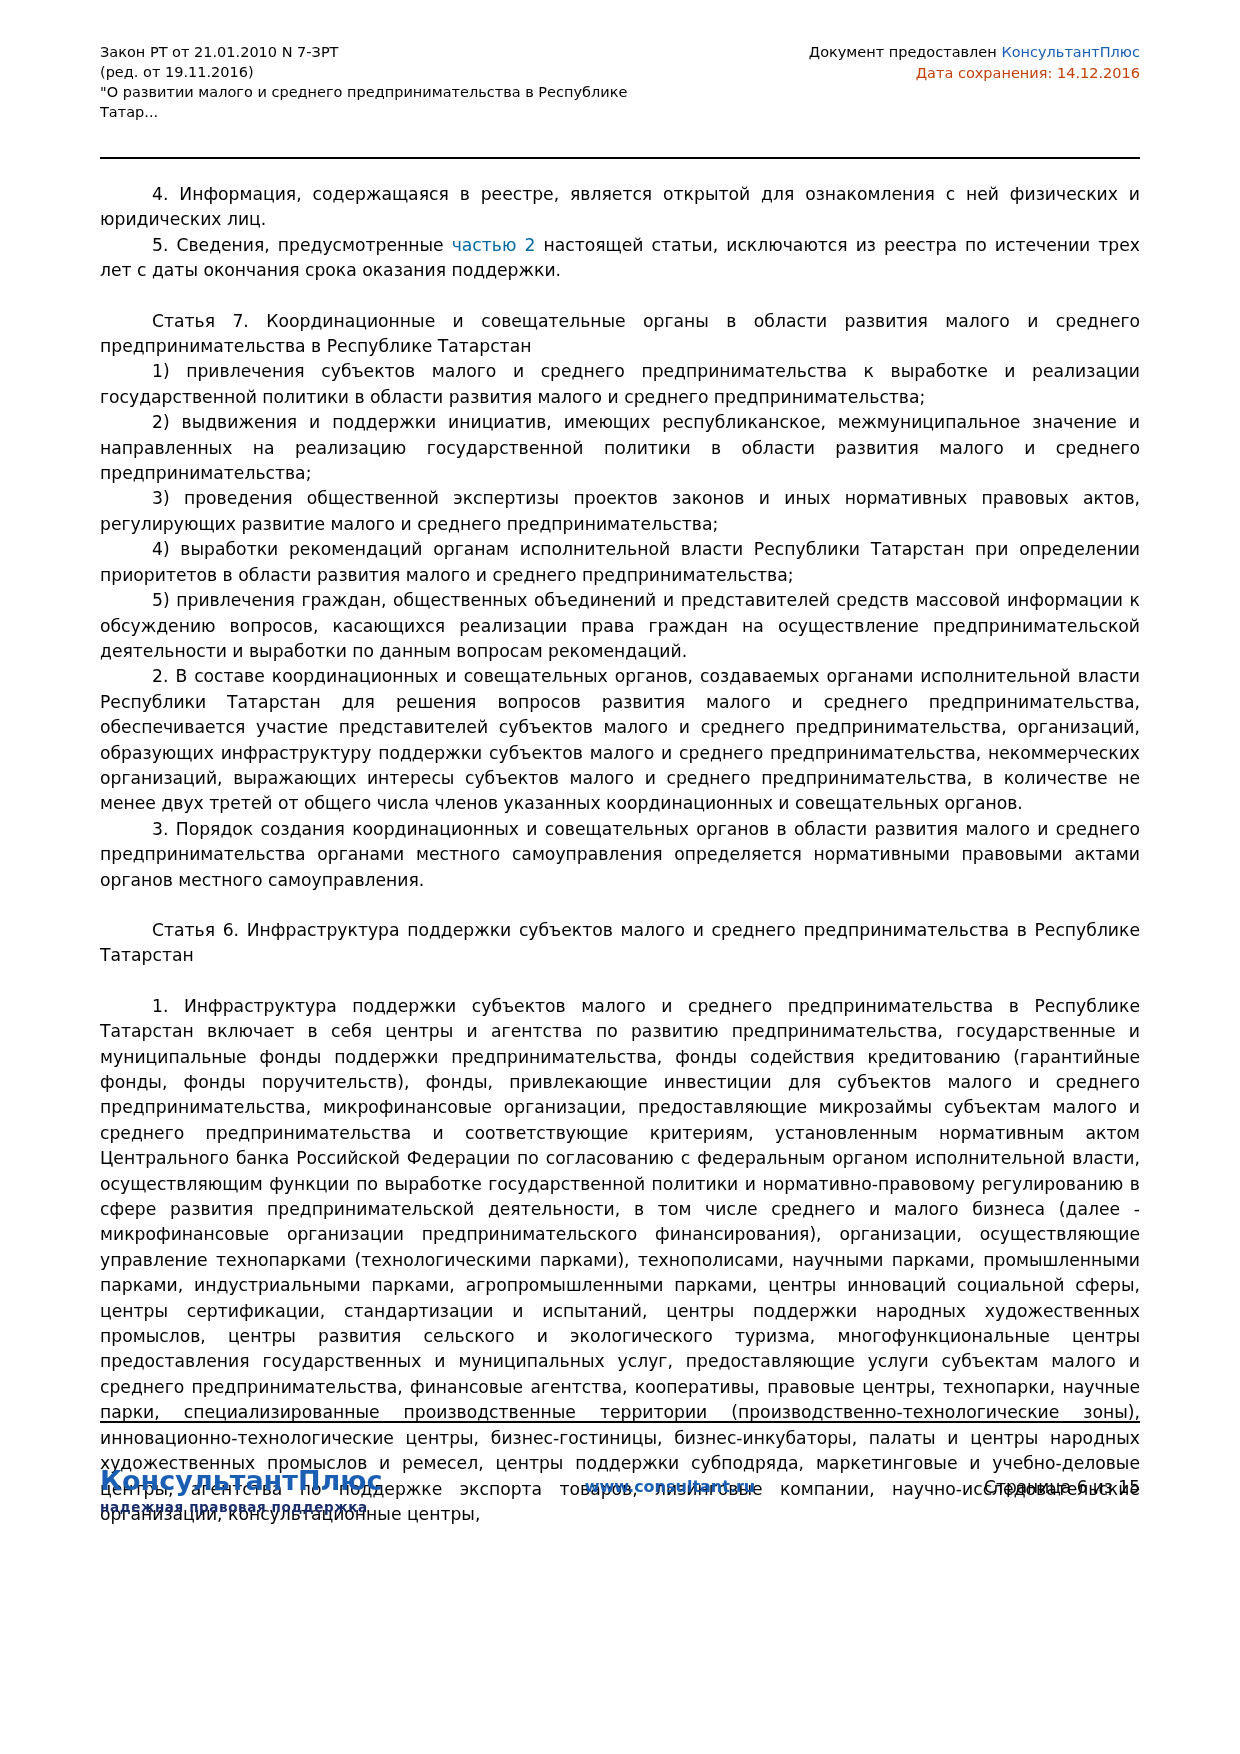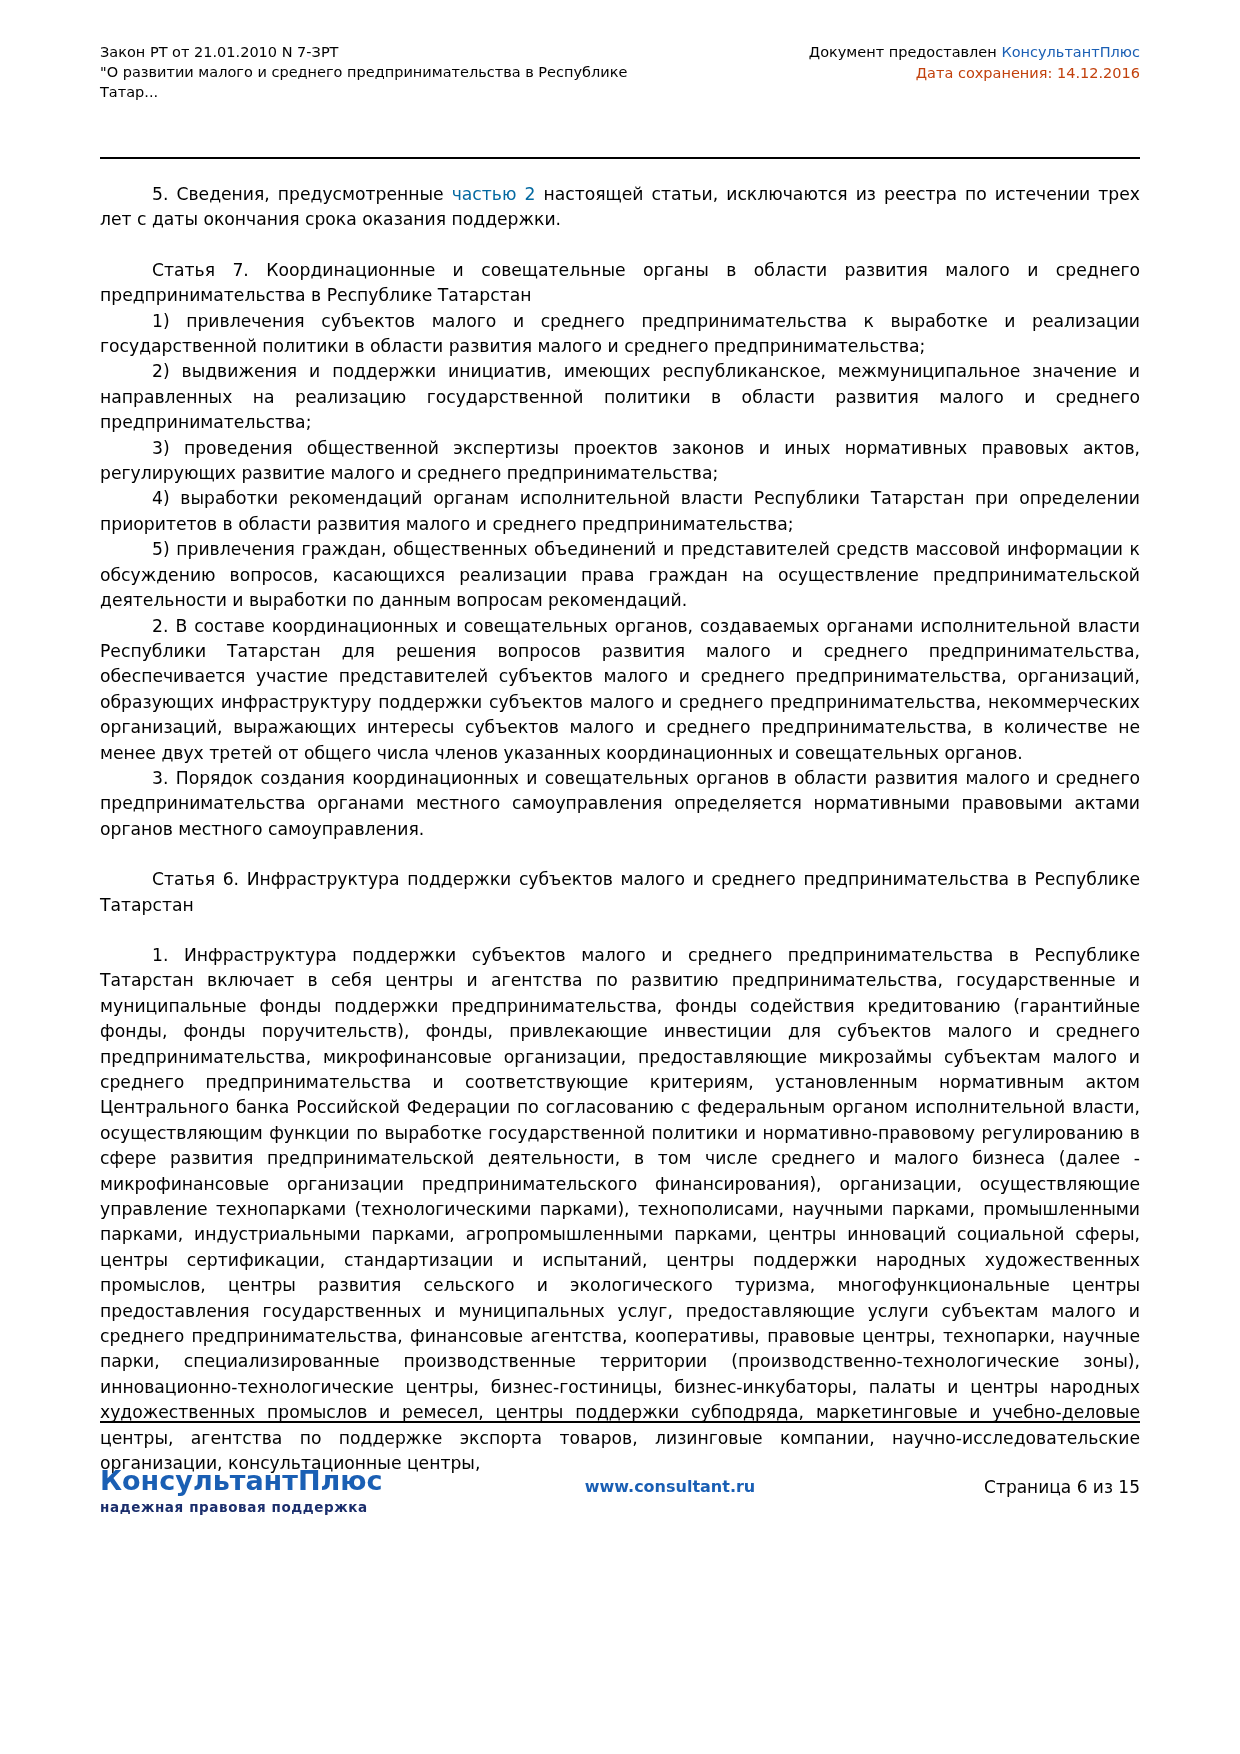--- a/index.html
+++ b/index.html
@@ -140,35 +140,37 @@
   }
 </style>
 </head>
 <body>
 
 <div class="page">
 
   <div class="header">
     <div class="header-left">
       <div>Закон РТ от 21.01.2010 N 7-ЗРТ</div>
+      <div>(ред. от 19.11.2016)</div>
       <div>"О развитии малого и среднего предпринимательства в Республике</div>
       <div>Татар...</div>
     </div>
     <div class="header-right">
       <div>
         <span>Документ предоставлен </span><span class="brand-link">КонсультантПлюс</span>
       </div>
       <div class="saved">Дата сохранения: 14.12.2016</div>
     </div>
   </div>
 
   <div class="rule-top"></div>
 
   <div class="content">
 
+    <p>4. Информация, содержащаяся в реестре, является открытой для ознакомления с ней физических и юридических лиц.</p>
 
     <p><span>5. Сведения, предусмотренные </span><span class="ref">частью 2</span><span> настоящей статьи, исключаются из реестра по истечении трех лет с даты окончания срока оказания поддержки.</span></p>
 
     <p class="gap">Статья 7. Координационные и совещательные органы в области развития малого и среднего предпринимательства в Республике Татарстан</p>
 
     <p>1) привлечения субъектов малого и среднего предпринимательства к выработке и реализации государственной политики в области развития малого и среднего предпринимательства;</p>
     <p>2) выдвижения и поддержки инициатив, имеющих республиканское, межмуниципальное значение и направленных на реализацию государственной политики в области развития малого и среднего предпринимательства;</p>
     <p>3) проведения общественной экспертизы проектов законов и иных нормативных правовых актов, регулирующих развитие малого и среднего предпринимательства;</p>
     <p>4) выработки рекомендаций органам исполнительной власти Республики Татарстан при определении приоритетов в области развития малого и среднего предпринимательства;</p>
     <p>5) привлечения граждан, общественных объединений и представителей средств массовой информации к обсуждению вопросов, касающихся реализации права граждан на осуществление предпринимательской деятельности и выработки по данным вопросам рекомендаций.</p>

